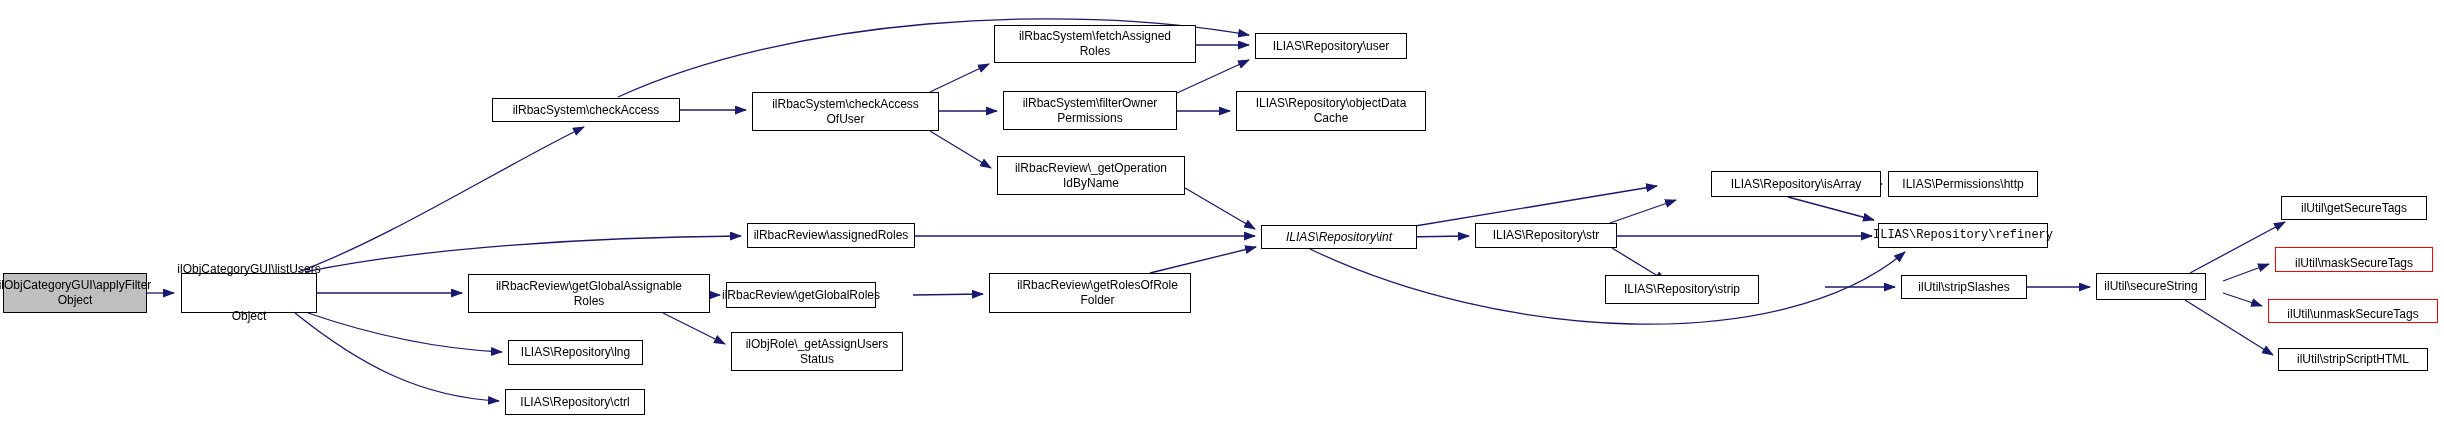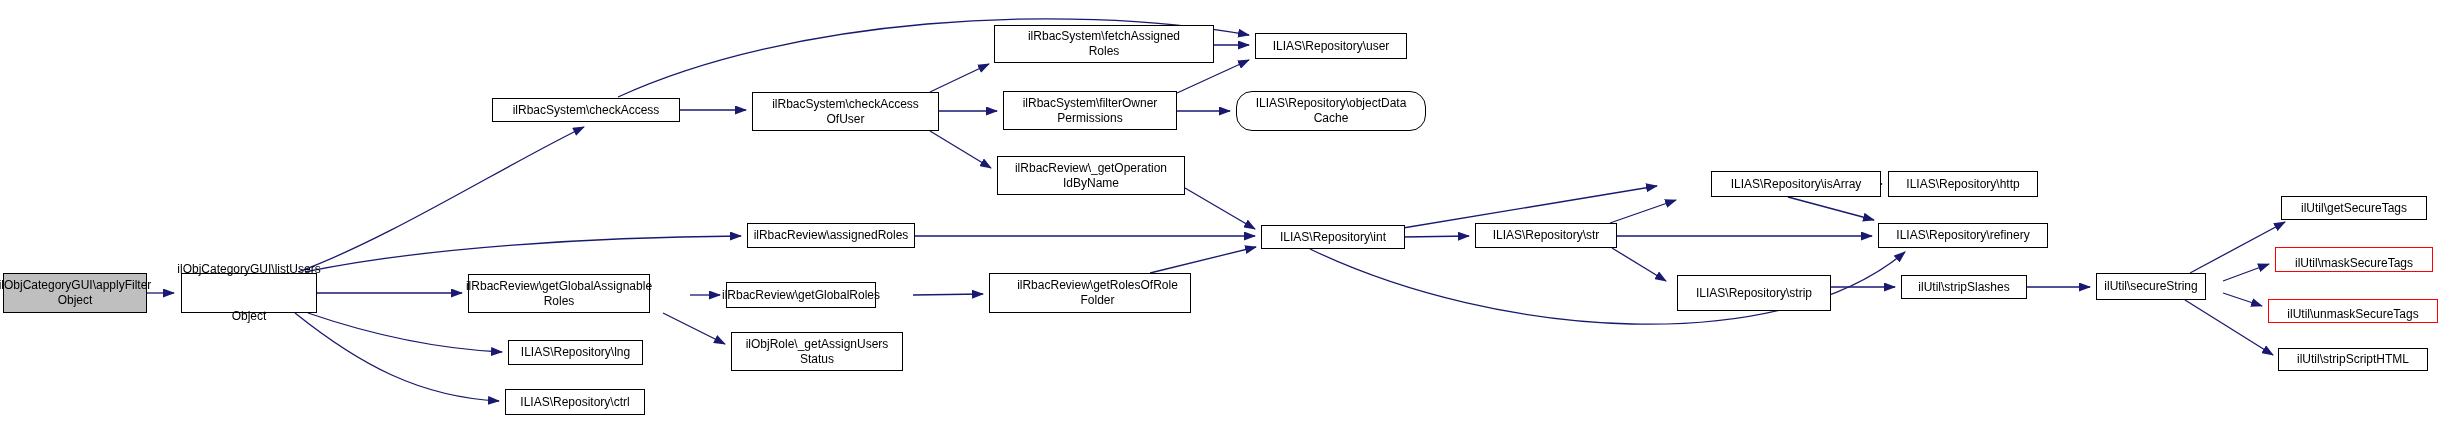--- a/index.html
+++ b/index.html
@@ -74,79 +74,79 @@
         <span>ilObjCategoryGUI\listUsers</span>
         <span>Object</span>
       </div>
       <div class="node" style="left: 492px; top: 98px; width: 188px; height: 24px;">
         <span>ilRbacSystem\checkAccess</span>
       </div>
       <div class="node" style="left: 752px; top: 92px; width: 187px; height: 39px;">
         <span>ilRbacSystem\checkAccess</span>
         <span>OfUser</span>
       </div>
-      <div class="node" style="left: 994px; top: 25px; width: 220px; height: 38px;">
+      <div class="node" style="left: 994px; top: 25px; width: 202px; height: 38px;">
         <span>ilRbacSystem\fetchAssigned</span>
         <span>Roles</span>
       </div>
       <div class="node" style="left: 1003px; top: 91px; width: 174px; height: 39px;">
         <span>ilRbacSystem\filterOwner</span>
         <span>Permissions</span>
       </div>
       <div class="node" style="left: 997px; top: 156px; width: 188px; height: 39px;">
         <span>ilRbacReview\_getOperation</span>
         <span>IdByName</span>
       </div>
       <div class="node" style="left: 1255px; top: 33px; width: 152px; height: 26px;">
         <span>ILIAS\Repository\user</span>
       </div>
-      <div class="node" style="left: 1236px; top: 91px; width: 190px; height: 40px; border-radius: 16px;">
+      <div class="node" style="left: 1236px; top: 91px; width: 190px; height: 40px;">
         <span>ILIAS\Repository\objectData</span>
         <span>Cache</span>
       </div>
       <div class="node" style="left: 747px; top: 223px; width: 168px; height: 25px;">
         <span>ilRbacReview\assignedRoles</span>
       </div>
-      <div class="node" style="left: 468px; top: 274px; width: 182px; height: 39px;">
+      <div class="node" style="left: 468px; top: 274px; width: 242px; height: 39px;">
         <span>ilRbacReview\getGlobalAssignable</span>
         <span>Roles</span>
       </div>
       <div class="node" style="left: 726px; top: 282px; width: 150px; height: 26px;">
         <span>ilRbacReview\getGlobalRoles</span>
       </div>
       <div class="node" style="left: 731px; top: 332px; width: 172px; height: 39px;">
         <span>ilObjRole\_getAssignUsers</span>
         <span>Status</span>
       </div>
       <div class="node" style="left: 508px; top: 340px; width: 135px; height: 25px;">
         <span>ILIAS\Repository\lng</span>
       </div>
       <div class="node" style="left: 505px; top: 389px; width: 140px; height: 26px;">
         <span>ILIAS\Repository\ctrl</span>
       </div>
       <div class="node" style="left: 989px; top: 273px; width: 202px; height: 40px; padding-left: 15px;">
         <span>ilRbacReview\getRolesOfRole</span>
         <span>Folder</span>
       </div>
-      <div class="node" style="left: 1261px; top: 225px; width: 144px; height: 24px;">
+      <div class="node" style="left: 1261px; top: 225px; width: 156px; height: 24px; font-style: italic;">
         <span>ILIAS\Repository\int</span>
       </div>
       <div class="node" style="left: 1475px; top: 223px; width: 142px; height: 25px;">
         <span>ILIAS\Repository\str</span>
       </div>
       <div class="node" style="left: 1663px; top: 171px; width: 170px; height: 26px; margin-left: 48px;">
         <span>ILIAS\Repository\isArray</span>
       </div>
       <div class="node" style="left: 1888px; top: 171px; width: 150px; height: 26px;">
-        <span>ILIAS\Repository\http</span>
+        <span>ILIAS\Permissions\http</span>
       </div>
-      <div class="node" style="left: 1878px; top: 223px; width: 170px; height: 25px;">
+      <div class="node" style="left: 1878px; top: 223px; width: 170px; height: 25px; font-family: Liberation Mono, monospace;">
         <span>ILIAS\Repository\refinery</span>
       </div>
-      <div class="node" style="left: 1677px; top: 275px; width: 154px; height: 36px;">
+      <div class="node" style="left: 1605px; top: 275px; width: 154px; height: 29px;">
         <span>ILIAS\Repository\strip</span>
       </div>
       <div class="node" style="left: 1901px; top: 275px; width: 126px; height: 24px;">
         <span>ilUtil\stripSlashes</span>
       </div>
       <div class="node" style="left: 2096px; top: 273px; width: 110px; height: 27px;">
         <span>ilUtil\secureString</span>
       </div>
       <div class="node" style="left: 2281px; top: 196px; width: 146px; height: 24px;">
         <span>ilUtil\getSecureTags</span>

